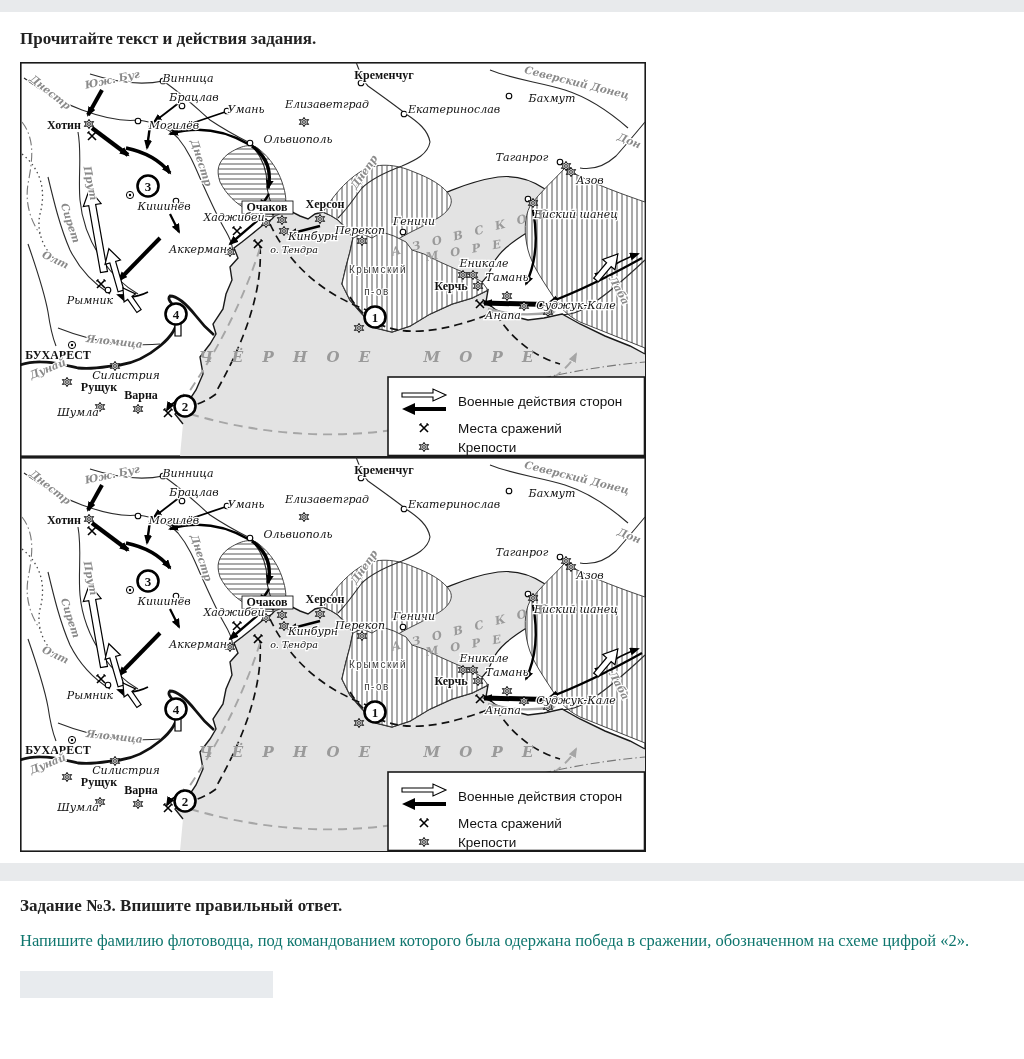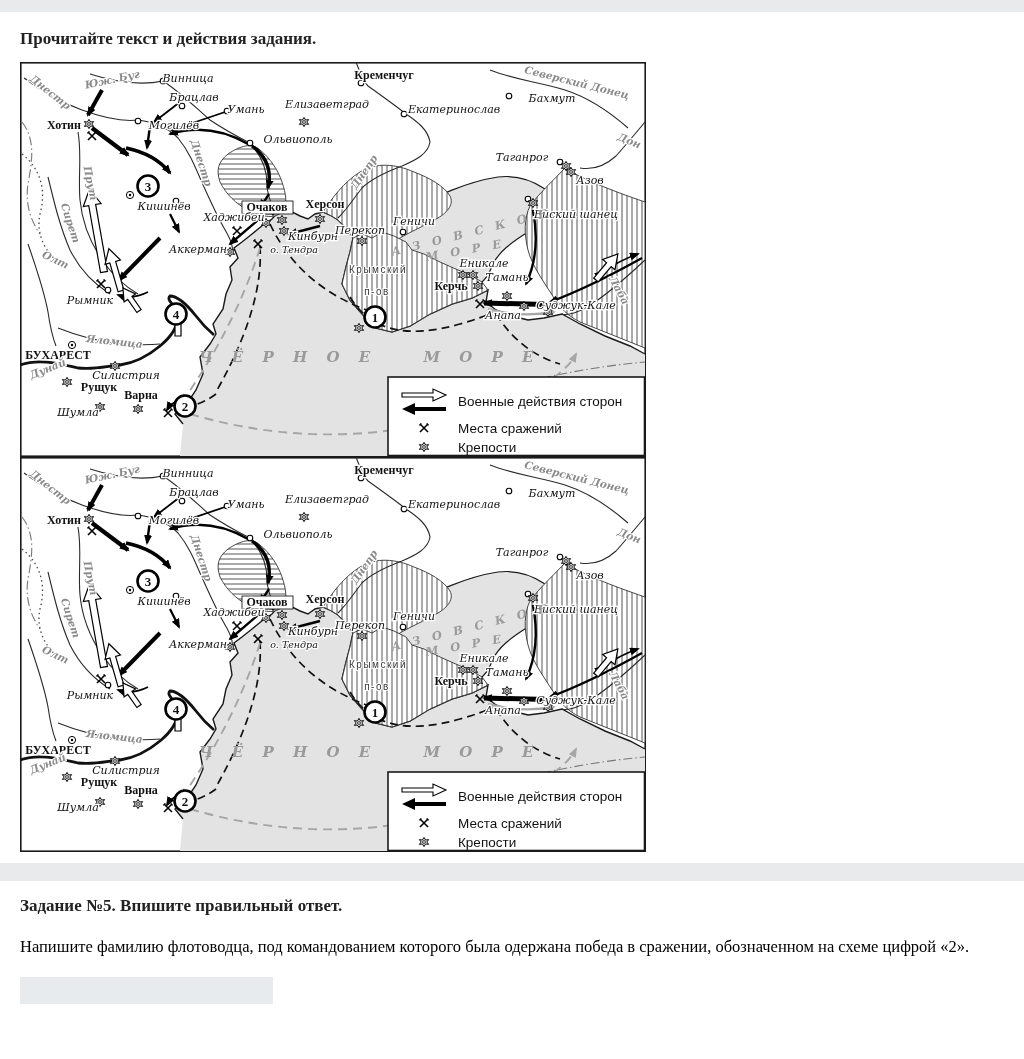--- a/index.html
+++ b/index.html
@@ -2,21 +2,21 @@
 <html><head>
 <meta charset="utf-8">
 <style>
   html,body{margin:0;padding:0;background:#fff;font-family:"Liberation Serif",serif;}
   .topbar{width:100%;height:12px;background:#e8eaec;}
   .sep{width:100%;height:18px;background:#e8eaec;margin-top:11px;}
   .heading{margin:17px 20px 0 20px;font-weight:bold;font-size:17px;color:#222;}
   .maps{margin:13px 0 0 20px;width:626px;}
   .maps svg{display:block;}
   .taskhead{margin:15px 20px 0 20px;font-weight:bold;font-size:17px;color:#222;}
-  .taskbody{margin:19px 19px 0 20px;font-size:16.5px;line-height:1.5;text-align:justify;color:#000000;}
+  .taskbody{margin:13px 19px 0 20px;font-size:16.5px;line-height:1.5;text-align:justify;color:#0f766e;}
   .answer{margin:17px 0 0 20px;}
   .answer input{width:253px;height:27px;background:#e8ebee;border:none;outline:none;
     font-family:"Liberation Serif",serif;font-size:15px;padding:0 6px;box-sizing:border-box;}
   
   text{user-select:none}
   .mc  {font:italic 11px "DejaVu Serif",serif;fill:#111;paint-order:stroke;stroke:#fff;stroke-width:2.6px;}
   .mcs {font:italic 9.5px "DejaVu Serif",serif;fill:#111;paint-order:stroke;stroke:#fff;stroke-width:2.4px;}
   .mC  {font:bold 12px "Liberation Serif",serif;fill:#111;paint-order:stroke;stroke:#fff;stroke-width:2.6px;}
   .ms  {font:italic bold 15px "DejaVu Serif",serif;fill:#9a9a9a;letter-spacing:7px;}
   .mz  {font:italic bold 11.5px "DejaVu Serif",serif;fill:#9a9a9a;letter-spacing:4px;}
@@ -284,18 +284,18 @@
   <svg viewBox="0 0 626 395" width="626" height="395">
     <use href="#warmap"></use>
   </svg>
   <svg viewBox="0 0 626 395" width="626" height="395">
     <use href="#warmap"></use>
   </svg>
 </div>
 
 <div class="sep"></div>
 
-<div class="taskhead">Задание №5. Впишите правильный ответ.</div>
+<div class="taskhead">Задание №3. Впишите правильный ответ.</div>
 <div class="taskbody">Напишите фамилию флотоводца, под командованием которого была одержана победа в сражении, обозначенном на схеме цифрой «2».</div>
 
 <div class="answer">
   <input type="text" placeholder="" style="">
 </div>
 
 </body></html>

